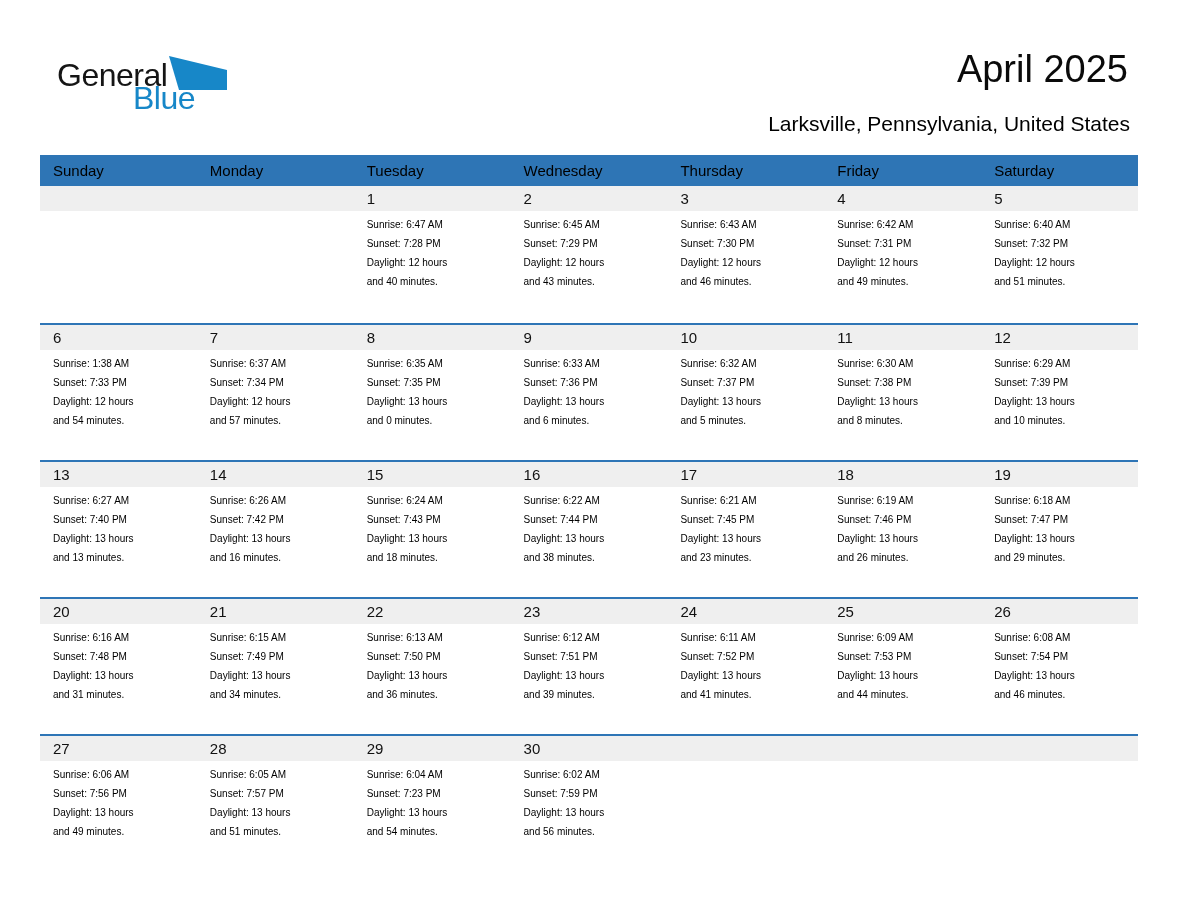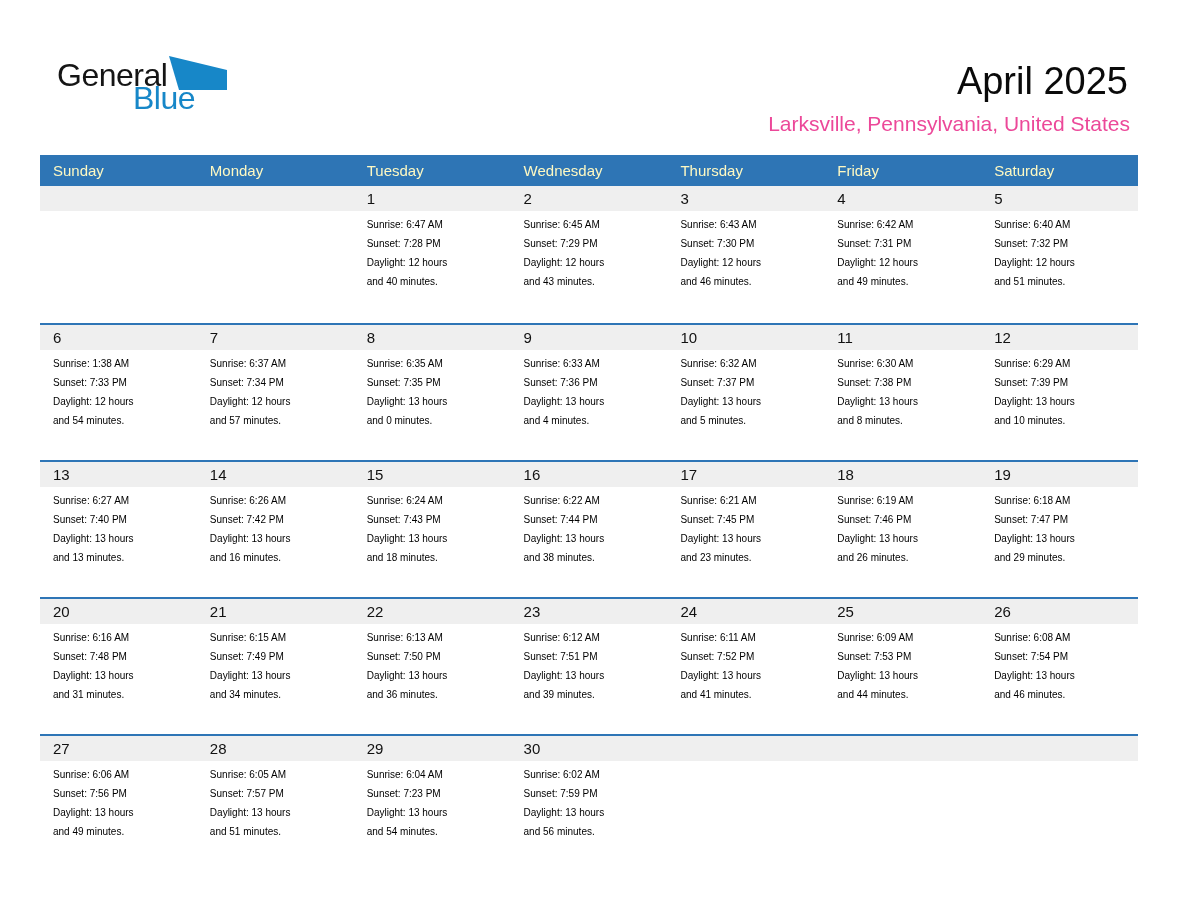--- a/index.html
+++ b/index.html
@@ -17,30 +17,30 @@
   }
   .page{width:1188px;height:918px;position:relative;}
 
   
   .page-header{position:relative;height:155px;margin:0 50px 0 40px;}
   .logo{position:absolute;left:17px;top:55px;line-height:1;}
   .logo-row1{display:flex;align-items:flex-end;}
   .logo-general{font-size:32px;letter-spacing:-0.5px;color:#151515;}
   .logo-triangle{margin-left:2px;margin-bottom:1px;}
   .logo-blue{font-size:32px;letter-spacing:-0.5px;color:var(--c-logo-blue);margin:-9px 0 4px 76px;}
-  .title{position:absolute;right:10px;top:60px;font-size:38px;color:#0A0A0A;}
-  .subtitle{position:absolute;right:8px;top:112px;font-size:21px;color:#ec4899;}
+  .title{position:absolute;right:10px;top:48px;font-size:38px;color:#0A0A0A;}
+  .subtitle{position:absolute;right:8px;top:112px;font-size:21px;color:#000000;}
 
   
   .calendar{margin:0 50px 0 40px;}
   .weekday-row{
     display:grid;grid-template-columns:repeat(7,1fr);
     background:var(--c-header);height:31px;align-items:center;
   }
-  .wd-cell{color:#fef9c3;font-size:15px;padding-left:13px;}
+  .wd-cell{color:#000000;font-size:15px;padding-left:13px;}
   .week{display:grid;grid-template-columns:repeat(7,1fr);height:137px;box-sizing:border-box;}
   .week + .week{border-top:2px solid var(--c-separator);}
   .cell{overflow:hidden;}
   .band{
     height:25px;background:var(--c-band);
     font-size:15px;color:#111111;padding-left:13px;
     display:flex;align-items:center;box-sizing:border-box;
   }
   .cell-body{padding:4px 6px 0 13px;font-size:10px;line-height:19px;color:#000000;}
 </style>
@@ -156,21 +156,21 @@
               <div>Daylight: 13 hours</div>
               <div>and 0 minutes.</div>
             </div>
   </div>
           <div class="cell">
     <div class="band">9</div>
     <div class="cell-body">
               <div>Sunrise: 6:33 AM</div>
               <div>Sunset: 7:36 PM</div>
               <div>Daylight: 13 hours</div>
-              <div>and 4 minutes.</div>
+              <div>and 6 minutes.</div>
             </div>
   </div>
           <div class="cell">
     <div class="band">10</div>
     <div class="cell-body">
               <div>Sunrise: 6:32 AM</div>
               <div>Sunset: 7:37 PM</div>
               <div>Daylight: 13 hours</div>
               <div>and 5 minutes.</div>
             </div>

